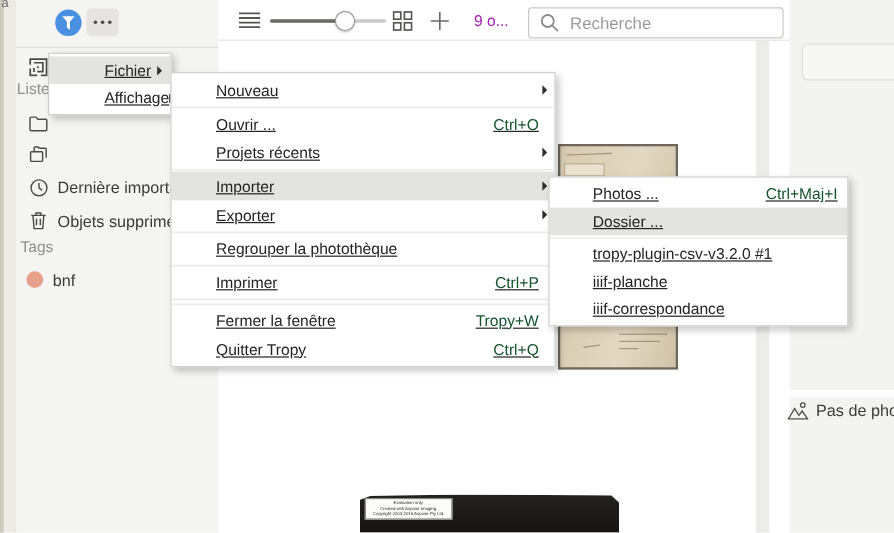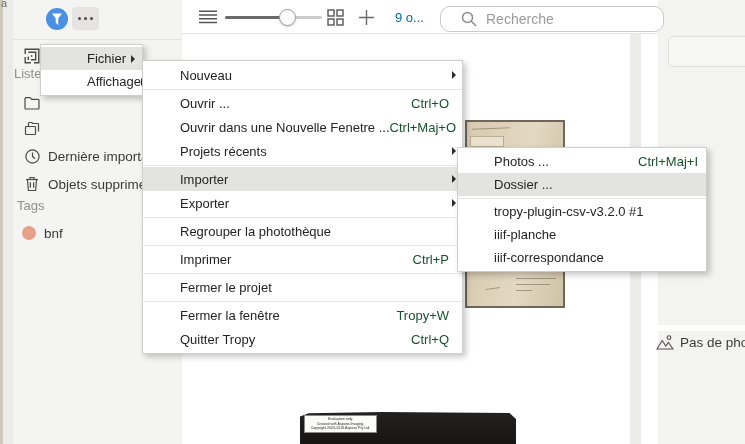--- a/index.html
+++ b/index.html
@@ -22,22 +22,22 @@
   .side-head{z-index:2;color:#8f8f8c;font-size:13px;white-space:nowrap;}
   .icon16{width:16px;display:flex;align-items:center;justify-content:center;flex:none;}
   .tag-dot{width:14px;height:14px;border-radius:50%;flex:none;margin-right:8px;}
 
   
   .toolbar-divider{left:182px;top:33px;width:476px;height:1px;background:#e3e3e1;z-index:2;}
   .tb{z-index:3;}
   .slider-track{left:225px;top:16px;width:97px;height:3px;background:#cccccb;border-radius:2px;z-index:3;}
   .slider-fill{left:225px;top:16px;width:59px;height:3px;background:#6b6b69;border-radius:2px;z-index:4;}
   .slider-knob{left:279px;top:9px;width:15px;height:15px;border-radius:50%;background:#fdfdfd;border:1px solid #9e9e9c;box-shadow:0 1px 2px rgba(0,0,0,.18);z-index:5;cursor:pointer;}
-  .item-count{left:395px;top:10px;font-size:13px;color:#0369a1;z-index:3;white-space:nowrap;}
-  .searchbox{left:440px;top:6px;width:202px;height:24px;background:#fff;border:1px solid #c9c9c7;border-radius:10px;display:flex;align-items:center;padding-left:20px;gap:7px;z-index:3;}
+  .item-count{left:395px;top:10px;font-size:13px;color:#a21caf;z-index:3;white-space:nowrap;}
+  .searchbox{left:440px;top:6px;width:202px;height:24px;background:#fff;border:1px solid #c9c9c7;border-radius:3px;display:flex;align-items:center;padding-left:9px;gap:7px;z-index:3;}
   .searchbox input{border:none;outline:none;background:transparent;font-family:"Liberation Sans",sans-serif;font-size:14px;color:#444;width:150px;}
   .searchbox input::placeholder{color:#9b9b99;}
 
   
   .scrollstrip{left:630px;top:34px;width:11px;height:410px;background:#ececeb;z-index:2;}
 
   
   .rpanel-top{left:658px;top:0;width:87px;height:325px;background:#f3f3f1;z-index:2;}
   .rpanel-tab{left:668px;top:36px;width:85px;height:29px;border:1px solid #dededb;border-radius:5px;background:#f6f6f4;z-index:3;cursor:pointer;}
   .rpanel-bottom{left:658px;top:331px;width:87px;height:113px;background:#f3f3f1;z-index:2;}
@@ -51,21 +51,21 @@
   .ph-line{position:absolute;background:rgba(90,75,50,.45);height:1px;}
   .photo-big{left:300px;top:412px;width:216px;height:32px;background:linear-gradient(180deg,#242220,#161514);z-index:2;clip-path:polygon(0 14%,4% 4%,38% 0,97% 3%,100% 22%,100% 100%,0 100%);}
   .watermark{left:304px;top:415px;width:71px;height:16px;background:#fbfbfa;border:1px solid #8a8a88;z-index:3;display:flex;flex-direction:column;align-items:center;justify-content:center;overflow:hidden;}
   .watermark div{font-size:3.6px;line-height:4.6px;color:#2c2c2c;white-space:nowrap;}
 
   
   .menu{position:absolute;background:#fff;border:1px solid #cfcfcd;box-shadow:3px 3px 6px rgba(0,0,0,.22);padding:2px 0;box-sizing:border-box;}
   .m1{left:40px;top:44px;width:103px;z-index:30;}
   .m2{left:142px;top:44px;width:321px;z-index:31;margin-top:16px;}
   .m3{left:457px;top:147px;width:250px;z-index:32;}
-  .mi{display:flex;align-items:center;font-size:13px;color:#242424;cursor:pointer;white-space:nowrap;}
+  .mi{display:flex;align-items:center;font-size:13px;color:#242424;cursor:pointer;white-space:nowrap;text-decoration:underline;}
   .m1 .mi{height:23px;padding:0 7px 0 46px;}
   .m2 .mi{height:24px;padding:0 6px 0 37px;}
   .m3 .mi{height:23px;padding:0 8px 0 36px;justify-content:space-between;}
   .mi .sc{margin-left:auto;color:#14532d;padding-right:7px;}
   .m3 .mi .sc{padding-right:0;}
   .mi .arrow{margin-left:auto;width:0;height:0;border-left:4px solid #2d2d2d;border-top:4px solid transparent;border-bottom:4px solid transparent;}
   .mi.hl{background:#e3e3e2;}
   .sep{height:4px;display:flex;align-items:center;}
   .sep::after{content:'';display:block;width:100%;height:1px;background:#e6e6e4;}
 </style>
@@ -221,24 +221,20 @@
     <div class="mi">
       <span>Nouveau</span>
       <span class="arrow"></span>
     </div>
     <div class="sep"></div>
     <div class="mi">
       <span>Ouvrir ...</span>
       <span class="sc">Ctrl+O</span>
     </div>
     <div class="mi">
-      <span>Ouvrir dans une Nouvelle Fenetre ...</span>
-      <span class="sc">Ctrl+Maj+O</span>
-    </div>
-    <div class="mi">
       <span>Projets récents</span>
       <span class="arrow"></span>
     </div>
     <div class="sep"></div>
     <div class="mi hl">
       <span>Importer</span>
       <span class="arrow"></span>
     </div>
     <div class="mi">
       <span>Exporter</span>
@@ -247,23 +243,20 @@
     <div class="sep"></div>
     <div class="mi">
       <span>Regrouper la photothèque</span>
     </div>
     <div class="sep"></div>
     <div class="mi">
       <span>Imprimer</span>
       <span class="sc">Ctrl+P</span>
     </div>
     <div class="sep"></div>
-    <div class="mi">
-      <span>Fermer le projet</span>
-    </div>
     <div class="sep"></div>
     <div class="mi">
       <span>Fermer la fenêtre</span>
       <span class="sc">Tropy+W</span>
     </div>
     <div class="mi">
       <span>Quitter Tropy</span>
       <span class="sc">Ctrl+Q</span>
     </div>
   </div>

